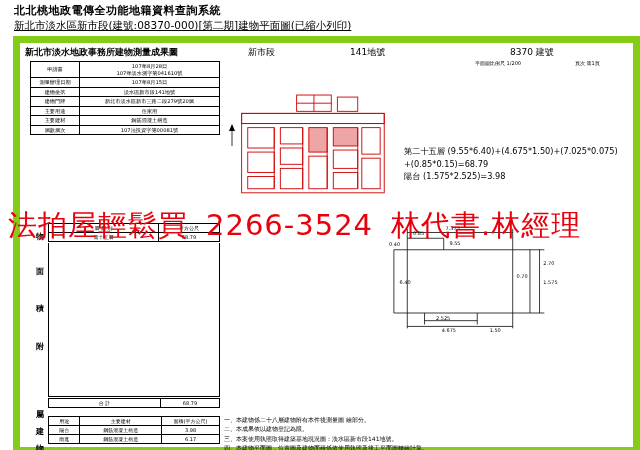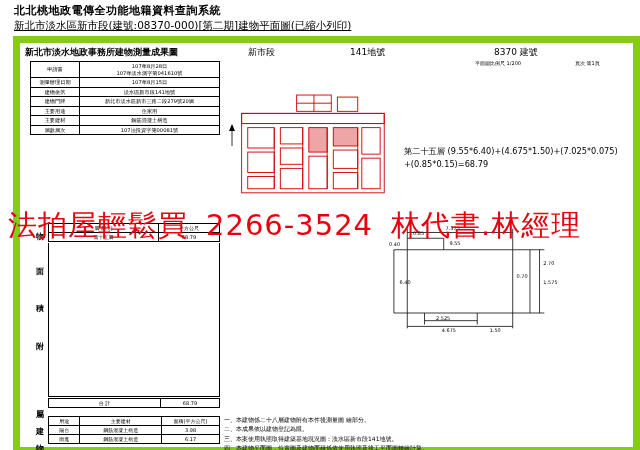--- a/index.html
+++ b/index.html
@@ -20,21 +20,21 @@
   .sheet{
     position:absolute;left:13px;top:36px;width:613px;height:404px;
     border:7px solid #84cc16;background:#fff;
   }
 
   
   .sheet-caption{position:absolute;left:5px;top:3px;font-size:9px;font-weight:bold;}
   .cap-seg{position:absolute;top:3px;font-size:9px;font-weight:normal;}
   .cap-seg.a{left:228px;}
   .cap-seg.b{left:330px;text-align:center;}
-  .cap-seg.c{left:474px;}
+  .cap-seg.c{left:490px;}
 
   
   .ltable{position:absolute;left:10px;top:18px;width:190px;border:1px solid #000;border-collapse:collapse;font-size:5.2px;}
   .ltable td{border:1px solid #000;padding:1px 2px;line-height:1.25;vertical-align:middle;}
   .ltable .lbl{width:44px;text-align:center;background:#fff;}
   .ltable .val{text-align:center;}
 
   
   .vlab{position:absolute;left:14px;width:12px;text-align:center;font-size:8px;font-weight:bold;line-height:1.05;}
   .vlab.b1{top:190px;}
@@ -221,20 +221,21 @@
     </g>
     <g fill="#d00000" opacity="0.35">
       <rect x="72" y="34" width="18" height="24"></rect>
       <rect x="96" y="34" width="24" height="18"></rect>
     </g>
   </svg>
 
   <div class="formula">
     <div>第二十五層 (9.55*6.40)+(4.675*1.50)+(7.025*0.075)</div>
     <div>+(0.85*0.15)=68.79</div>
+    <div>陽台 (1.575*2.525)=3.98</div>
   </div>
 
   <svg class="detail" style="position:absolute;left:366px;top:178px;" width="250" height="120" viewBox="0 0 250 120">
     <g stroke="#000" fill="none" stroke-width="0.8">
       <polyline points="22,30 132,30 132,96 22,96 22,30"></polyline>
       <polyline points="22,30 22,18 60,18 60,30"></polyline>
       <polyline points="132,30 150,30 150,96 132,96"></polyline>
       <line x1="40" y1="96" x2="40" y2="108"></line>
       <line x1="95" y1="96" x2="95" y2="108"></line>
       <line x1="22" y1="96" x2="22" y2="112"></line>

